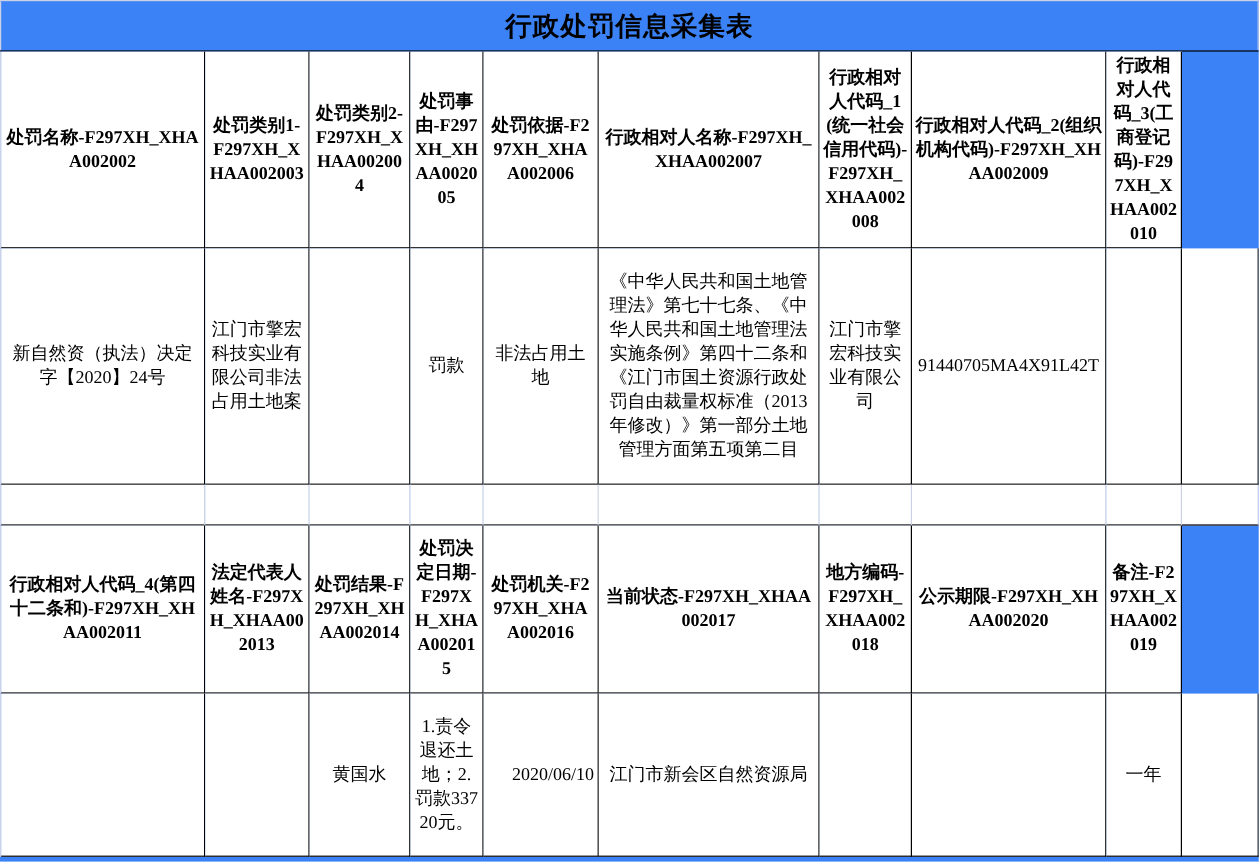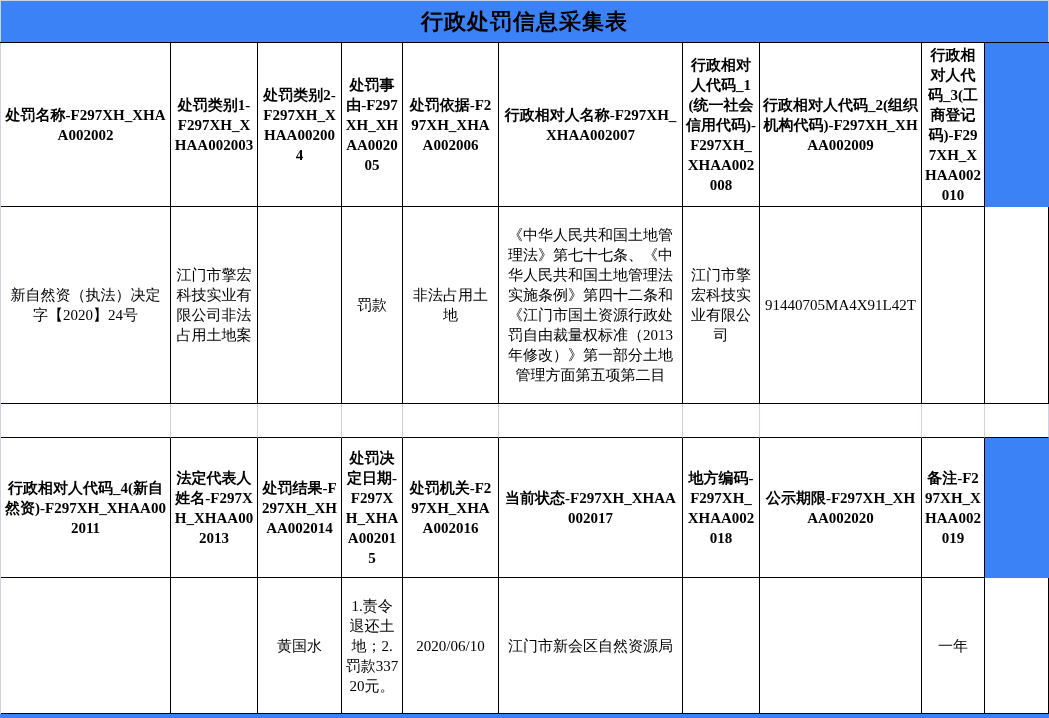--- a/index.html
+++ b/index.html
@@ -28,21 +28,21 @@
     padding:1px 3px; font-size:15px; line-height:20px;
     display:grid; align-content:center;
     word-break:break-all; overflow:hidden; text-align:center;
   }
   .h1 .cell, .h2 .cell { font-weight:bold; }
   .h1 .cell { height:164px; }
   .d1 .cell { height:197px; }
   .sep .cell { height:34px; border-right-color:var(--grid); }
   .h2 .cell { height:140px; }
   .d2 .cell { height:136px; }
-  .ar { }
+  .ar { text-align:right; }
   .ac { text-align:center; }
 </style>
 </head>
 <body>
 
 <div class="sheet">
 
   <div class="title-row">行政处罚信息采集表</div>
 
   <div class="tbl">
@@ -79,21 +79,21 @@
       <div class="cell"></div>
       <div class="cell"></div>
       <div class="cell"></div>
       <div class="cell"></div>
       <div class="cell"></div>
       <div class="cell"></div>
       <div class="cell"></div>
     </div>
 
     <div class="grid h2">
-      <div class="cell">行政相对人代码_4(新自然资)-F297XH_XHAA002011</div>
+      <div class="cell">行政相对人代码_4(第四十二条和)-F297XH_XHAA002011</div>
       <div class="cell">法定代表人姓名-F297XH_XHAA002013</div>
       <div class="cell">处罚结果-F297XH_XHAA002014</div>
       <div class="cell">处罚决定日期-F297XH_XHAA002015</div>
       <div class="cell">处罚机关-F297XH_XHAA002016</div>
       <div class="cell">当前状态-F297XH_XHAA002017</div>
       <div class="cell">地方编码-F297XH_XHAA002018</div>
       <div class="cell">公示期限-F297XH_XHAA002020</div>
       <div class="cell">备注-F297XH_XHAA002019</div>
     </div>
 

